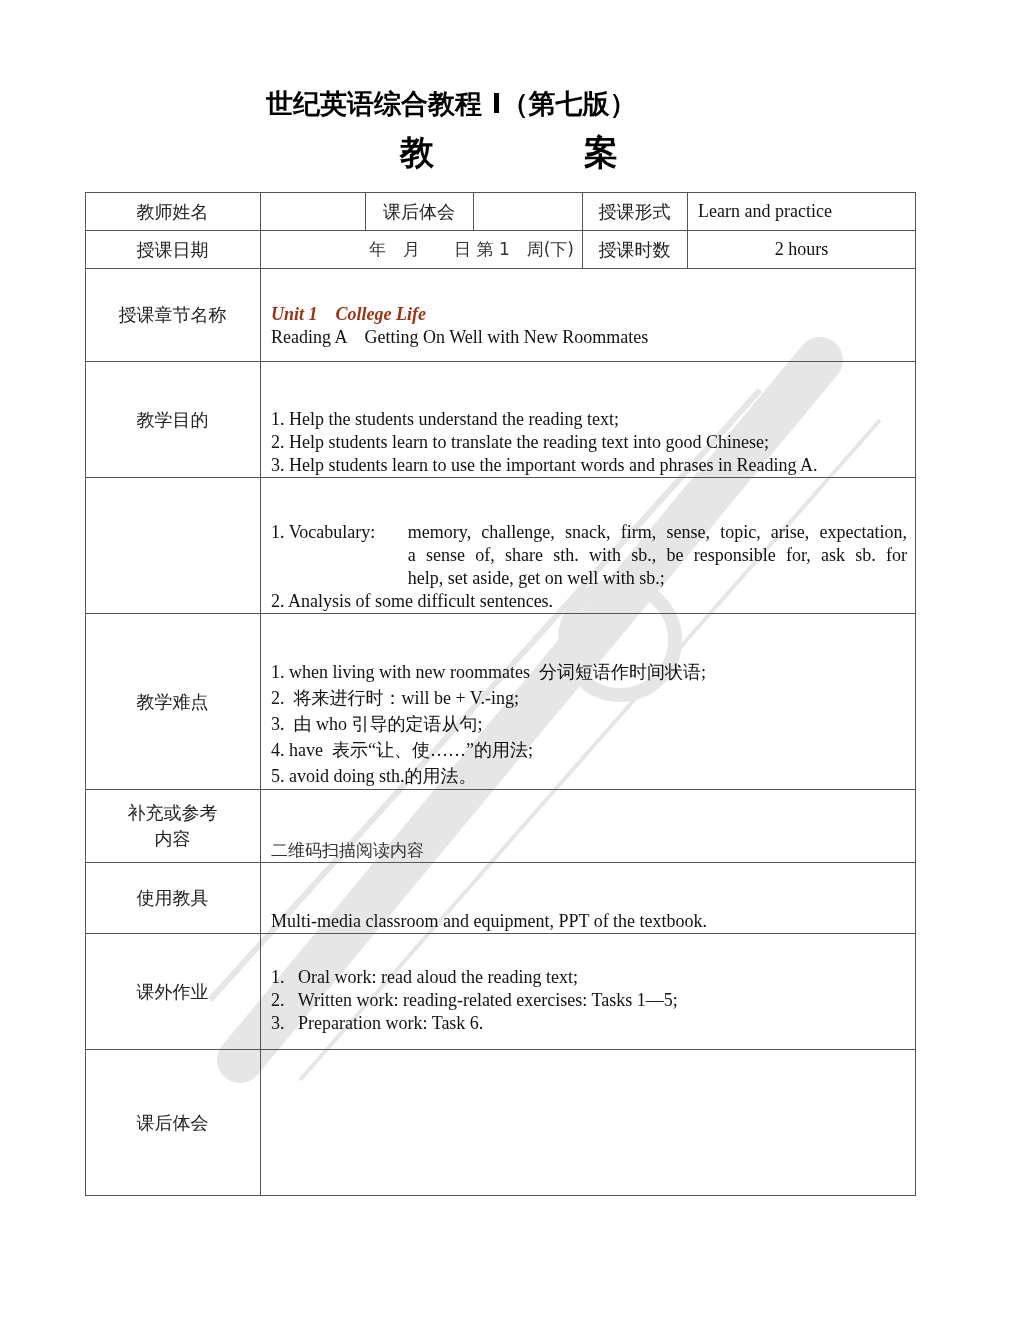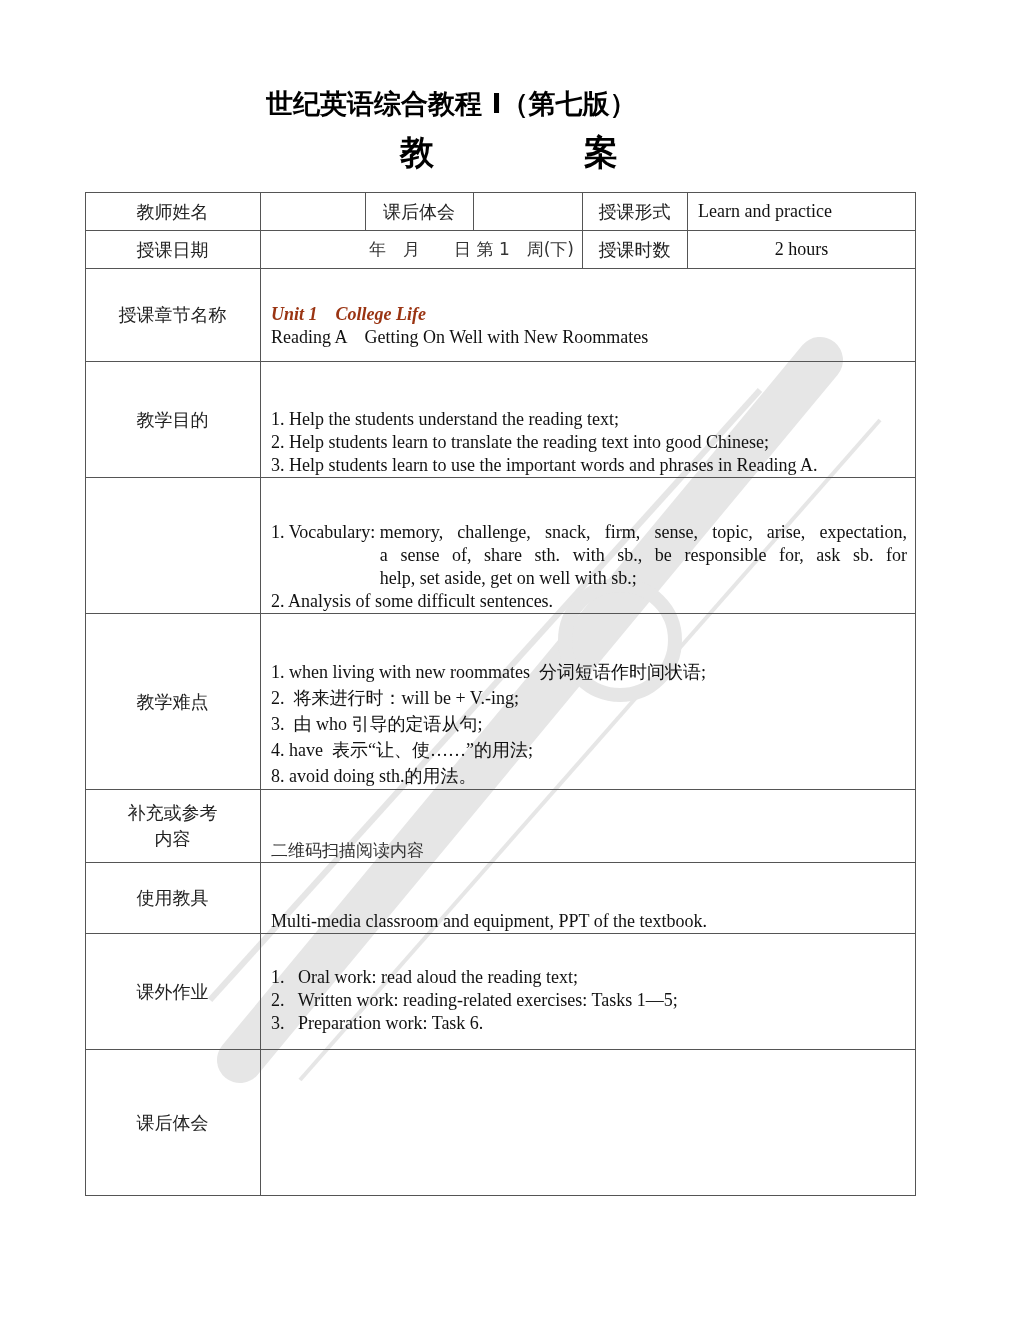--- a/index.html
+++ b/index.html
@@ -77,38 +77,38 @@
   </div>
 
   <div class="cell lbl" style="left:0;top:169px;width:175px;height:116px;">教学目的</div>
   <div class="cell content" style="left:176px;top:169px;width:654px;height:116px;">
     <div>1. Help the students understand the reading text;</div>
     <div>2. Help students learn to translate the reading text into good Chinese;</div>
     <div>3. Help students learn to use the important words and phrases in Reading A.</div>
   </div>
 
   <div class="cell content" style="left:176px;top:285px;width:654px;height:136px;">
-    <div style="display:flex;width:100%;">
+    <div style="display:flex;width:100%;gap:28px;">
       <span style="white-space:pre;">1. Vocabulary: </span>
       <div style="flex:1;">
         <div class="just" style="text-align-last:justify;">memory, challenge, snack, firm, sense, topic, arise, expectation,</div>
         <div class="just" style="text-align-last:justify;">a sense of, share sth. with sb., be responsible for, ask sb. for</div>
         <div>help, set aside, get on well with sb.;</div>
       </div>
     </div>
     <div>2. Analysis of some difficult sentences.</div>
   </div>
 
   <div class="cell lbl" style="left:0;top:421px;width:175px;height:176px;">教学难点</div>
   <div class="cell content" style="left:176px;top:421px;width:654px;height:176px;line-height:26px;">
     <div style="white-space:pre;">1. when living with new roommates  分词短语作时间状语;</div>
     <div style="white-space:pre;">2.  将来进行时：will be + V.-ing;</div>
     <div style="white-space:pre;">3.  由 who 引导的定语从句;</div>
     <div style="white-space:pre;">4. have  表示“让、使……”的用法;</div>
-    <div style="white-space:pre;">8. avoid doing sth.的用法。</div>
+    <div style="white-space:pre;">5. avoid doing sth.的用法。</div>
   </div>
 
   <div class="cell lbl" style="left:0;top:597px;width:175px;height:73px;flex-direction:column;justify-content:center;line-height:26px;">
     <div>补充或参考</div>
     <div>内容</div>
   </div>
   <div class="cell content cjk" style="left:176px;top:597px;width:654px;height:73px;color:#333;">
     <div>二维码扫描阅读内容</div>
   </div>
 

